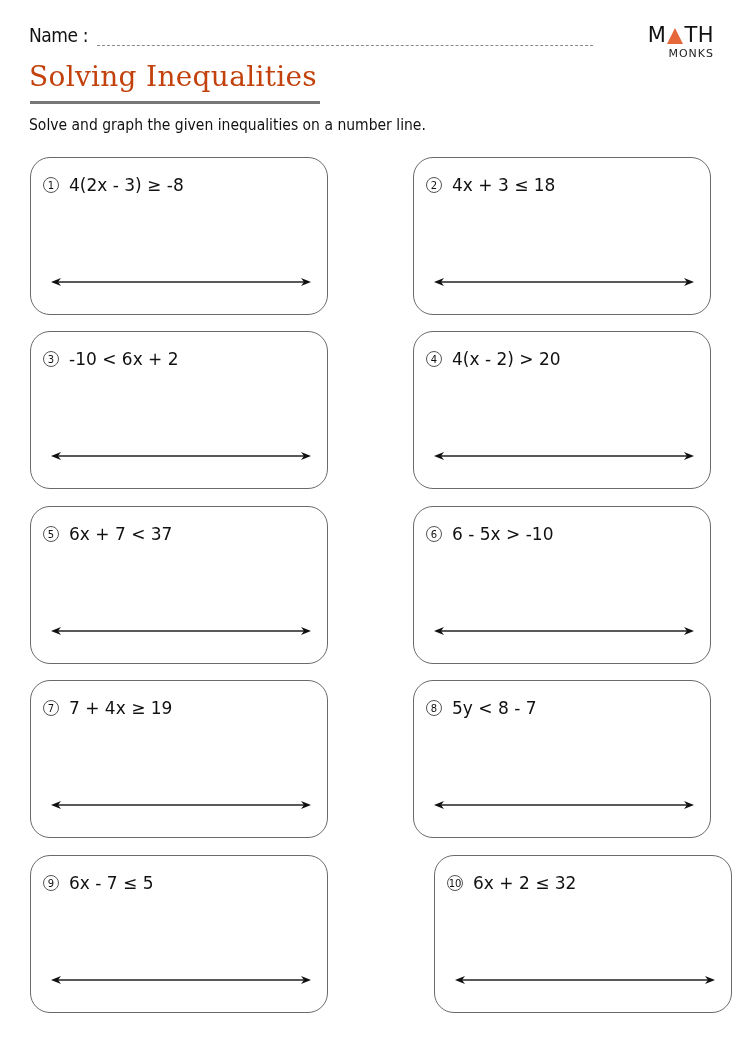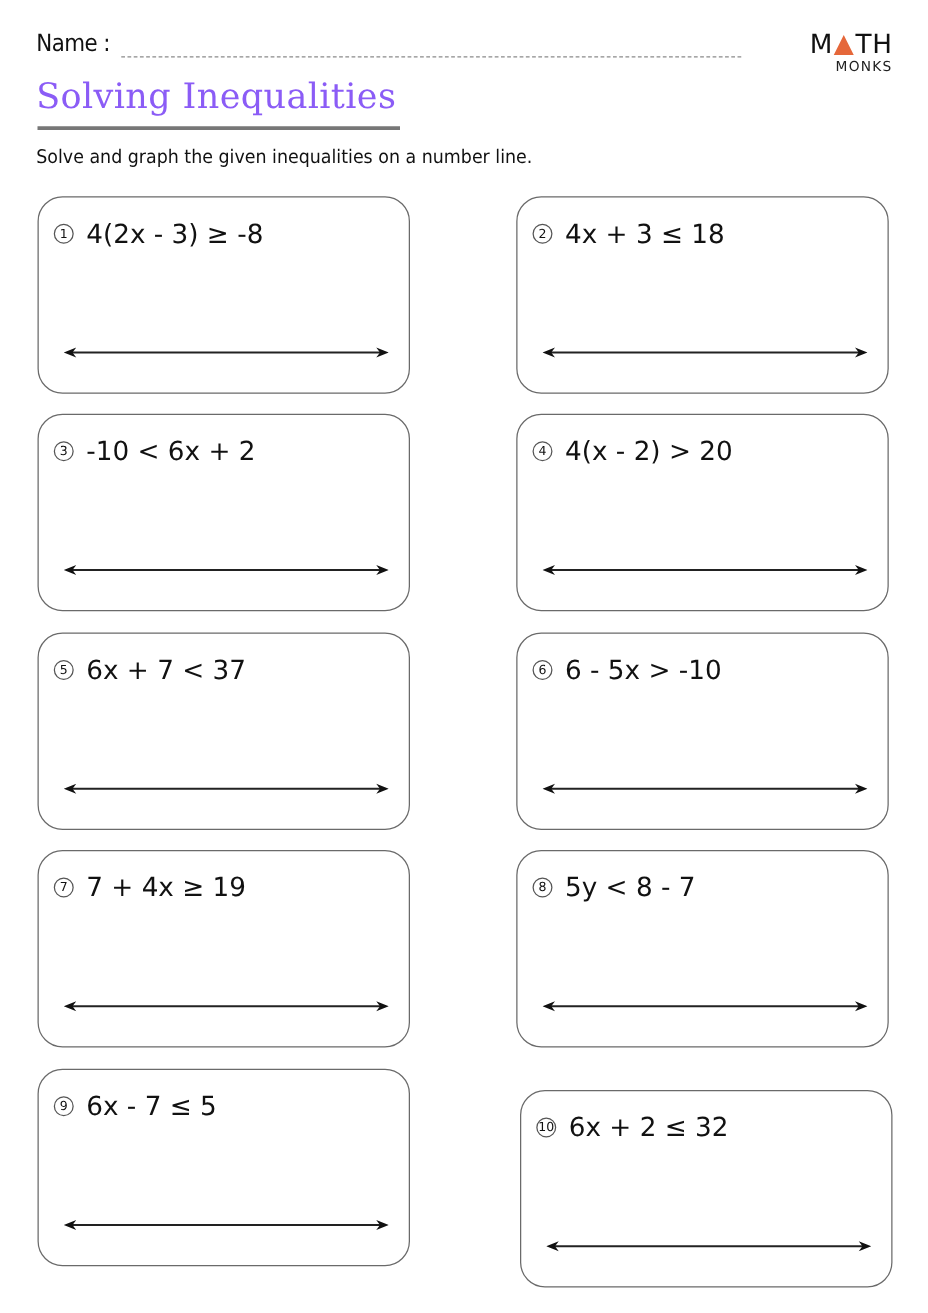--- a/index.html
+++ b/index.html
@@ -3,27 +3,27 @@
   <meta charset="utf-8">
   <style>
     html, body { margin: 0; padding: 0; background: #ffffff; }
     body { width: 742px; height: 1050px; position: relative; overflow: hidden; font-family: "DejaVu Sans", sans-serif; color: #111; }
     .name-row { position: absolute; left: 29px; top: 24px; font-family: "DejaVu Sans", sans-serif; font-size: 19px; letter-spacing: -0.5px; transform: scaleX(0.9); transform-origin: left; color: #111; }
     .name-line { position: absolute; left: 97px; top: 45px; width: 496px; border-top: 1.5px dashed #8a8a8a; }
     .logo { position: absolute; left: 648px; top: 25px; width: 66px; text-align: right; }
     .logo-main { font-family: "DejaVu Sans", sans-serif; font-size: 21px; letter-spacing: 0.5px; color: #111; line-height: 21px; display: flex; justify-content: flex-end; align-items: flex-end; }
     .logo-tri { display: inline-block; width: 0; height: 0; border-left: 8px solid transparent; border-right: 8px solid transparent; border-bottom: 16px solid #e5673a; margin: 0 1px 2px 1px; }
     .logo-sub { font-family: "DejaVu Sans", sans-serif; font-size: 11px; letter-spacing: 1px; color: #222; margin-top: 1px; }
-    .title { position: absolute; left: 29px; top: 60px; font-family: "DejaVu Serif", serif; font-size: 28px; color: #8b5cf6; letter-spacing: 0.3px; }
+    .title { position: absolute; left: 29px; top: 60px; font-family: "DejaVu Serif", serif; font-size: 28px; color: #c2410c; letter-spacing: 0.3px; }
     .title-rule { position: absolute; left: 30px; top: 101px; width: 290px; height: 3px; background: #777; }
     .instructions { position: absolute; left: 29px; top: 116px; font-family: "DejaVu Sans", sans-serif; font-size: 15px; color: #111; transform: scaleX(0.93); transform-origin: left; }
     .box { position: absolute; width: 298px; height: 158px; border: 1.3px solid #6a6a6a; border-radius: 20px; box-sizing: border-box; }
     .problem { position: absolute; left: 12px; top: 17px; display: flex; align-items: center; }
     .num { width: 16px; height: 16px; border: 1px solid #555; border-radius: 50%; font-size: 10px; display: flex; align-items: center; justify-content: center; margin-right: 10px; color: #111; box-sizing: border-box; }
-    .expr { font-family: "DejaVu Sans", sans-serif; font-size: 21px; color: #111; }
+    .expr { font-family: "DejaVu Sans", sans-serif; font-size: 17px; color: #111; }
     .numline { position: absolute; left: 20px; top: 118px; width: 260px; height: 12px; }
   </style>
 </head>
 <body>
 
 <div class="name-row">Name :</div>
 <div class="name-line"></div>
 
 <div class="logo">
   <div class="logo-main">
@@ -131,21 +131,21 @@
       <div class="problem">
         <span class="num">9</span>
         <span class="expr">6x - 7 ≤ 5</span>
       </div>
       <svg class="numline" viewBox="0 0 260 12">
         <line x1="6" y1="6" x2="254" y2="6" stroke="#222" stroke-width="1.6"></line>
         <path d="M0 6 L10 2 L7 6 L10 10 Z" fill="#111"></path>
         <path d="M260 6 L250 2 L253 6 L250 10 Z" fill="#111"></path>
       </svg>
     </div>
-    <div class="box" style="left: 416px; top: 855px; margin-top: 17px;">
+    <div class="box" style="left: 434px; top: 855px;">
       <div class="problem">
         <span class="num">10</span>
         <span class="expr">6x + 2 ≤ 32</span>
       </div>
       <svg class="numline" viewBox="0 0 260 12">
         <line x1="6" y1="6" x2="254" y2="6" stroke="#222" stroke-width="1.6"></line>
         <path d="M0 6 L10 2 L7 6 L10 10 Z" fill="#111"></path>
         <path d="M260 6 L250 2 L253 6 L250 10 Z" fill="#111"></path>
       </svg>
     </div>

